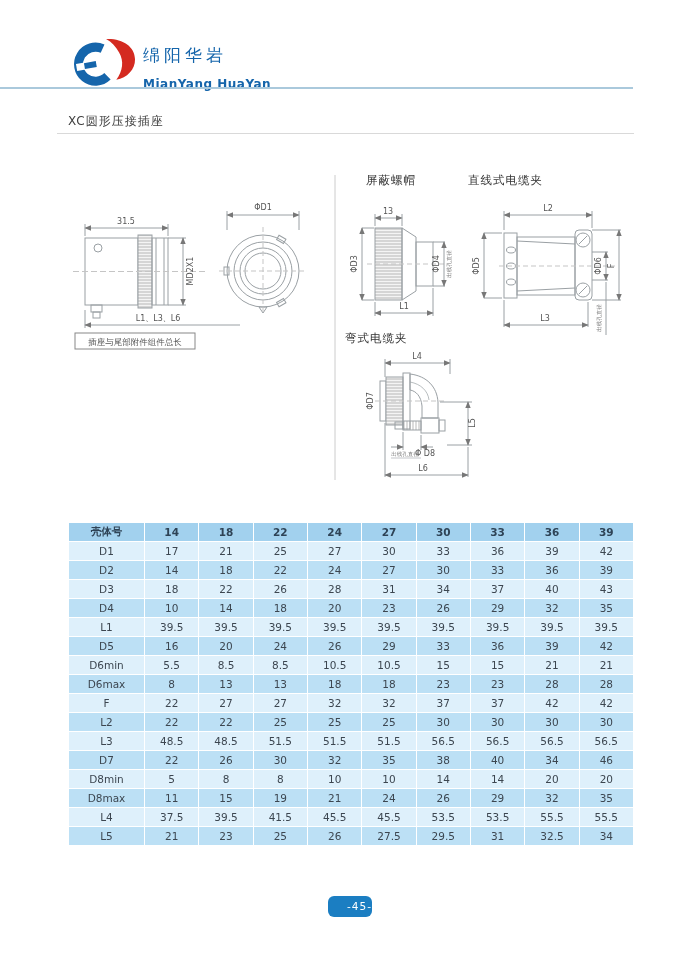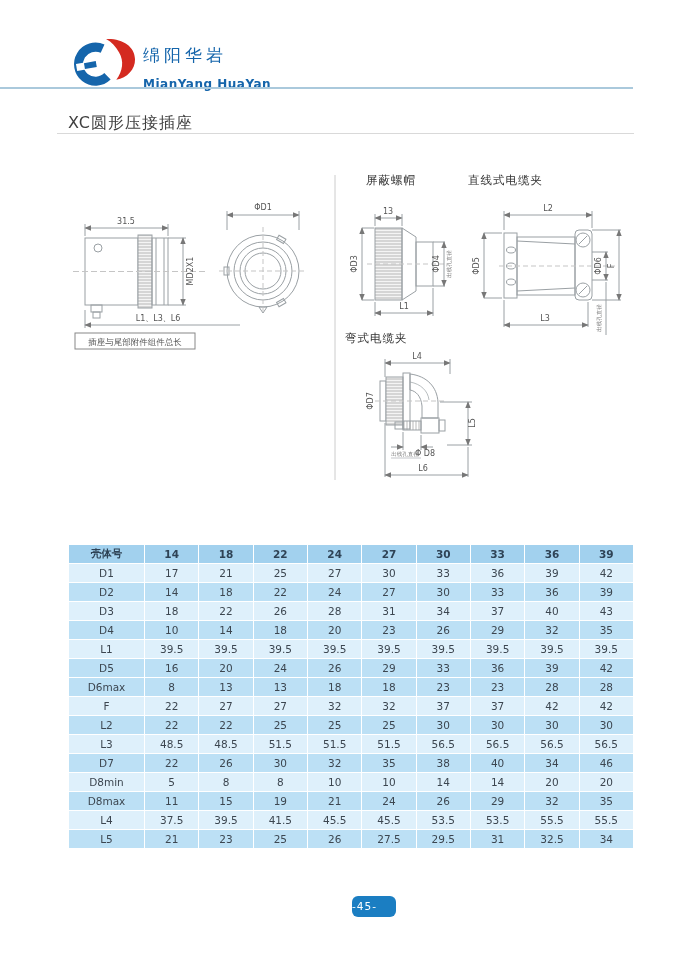--- a/index.html
+++ b/index.html
@@ -16,46 +16,46 @@
   .logo-text { position:absolute; left:143px; top:44px; }
   .logo-cn { font-size:17px; font-weight:normal; color:var(--brand-blue); letter-spacing:4px; }
   .logo-en { font-size:12px; font-weight:bold; color:var(--brand-blue); margin-top:10px; letter-spacing:0.5px; }
   .doc-title {
     position:absolute; right:70px; top:54px;
     font-family:"DejaVu Serif","Liberation Serif",serif;
     font-size:16.5px; font-weight:bold; color:#8f8f8f; letter-spacing:3px;
   }
   .header-rule { position:absolute; left:0; top:87px; width:633px; height:2px; background:#aac9dc; }
   
-  .section-title { position:absolute; left:68px; top:113px; font-size:16px; color:#3f3f3f; letter-spacing:1px; }
+  .section-title { position:absolute; left:68px; top:113px; font-size:12px; color:#3f3f3f; letter-spacing:1px; }
   .section-rule { position:absolute; left:57px; top:133px; width:577px; height:1px; background:#d9d9d9; }
   
   .diagrams { position:absolute; left:55px; top:150px; }
   .diagrams text { font-family:"DejaVu Sans","Liberation Sans",sans-serif; fill:#555; }
   .dg-title { font-size:11.5px; fill:#333 !important; letter-spacing:1px; }
   .dim { font-size:8px; }
   .dim-s { font-size:5.5px; fill:#777 !important; }
   
   .spec-table {
-    position:absolute; left:68px; top:544px; width:566px;
+    position:absolute; left:68px; top:522px; width:566px;
     border-collapse:collapse; table-layout:fixed;
     font-size:10.5px; color:#3c4650;
   }
   .spec-table th, .spec-table td {
     border:1.5px solid #ffffff; height:19px; text-align:center;
     font-weight:normal; padding:0; overflow:hidden; white-space:nowrap;
   }
   .spec-table thead th { background:var(--tbl-header); font-weight:bold; color:#2e4356; }
   .spec-table tr.light > * { background:var(--row-light); }
   .spec-table tr.dark  > * { background:var(--row-dark); }
   
   .page-badge {
     position:absolute; left:328px; top:896px; width:44px; height:21px;
     background:var(--badge); border-radius:6px; color:#fff;
-    font-size:10.5px; line-height:21px; text-align:left; letter-spacing:1px;margin-left:24px;
+    font-size:10.5px; line-height:21px; text-align:right; letter-spacing:1px;
   }
 </style>
 </head>
 <body>
 
 <div class="page" style="--brand-blue: #1565ab; --brand-red: #d42a20; --tbl-header: #a2d1ee; --row-light: #def0fb; --row-dark: #bce0f5; --badge: #1b7ec2;">
 
   <div class="logo-mark">
     <svg width="78" height="50" viewBox="0 0 78 50">
       <g transform="rotate(-10 38 24)">
@@ -325,20 +325,32 @@
           <td>16</td>
           <td>20</td>
           <td>24</td>
           <td>26</td>
           <td>29</td>
           <td>33</td>
           <td>36</td>
           <td>39</td>
           <td>42</td>
         </tr>
+        <tr class="light">
+          <th>D6min</th>
+          <td>5.5</td>
+          <td>8.5</td>
+          <td>8.5</td>
+          <td>10.5</td>
+          <td>10.5</td>
+          <td>15</td>
+          <td>15</td>
+          <td>21</td>
+          <td>21</td>
+        </tr>
         <tr class="dark">
           <th>D6max</th>
           <td>8</td>
           <td>13</td>
           <td>13</td>
           <td>18</td>
           <td>18</td>
           <td>23</td>
           <td>23</td>
           <td>28</td>

